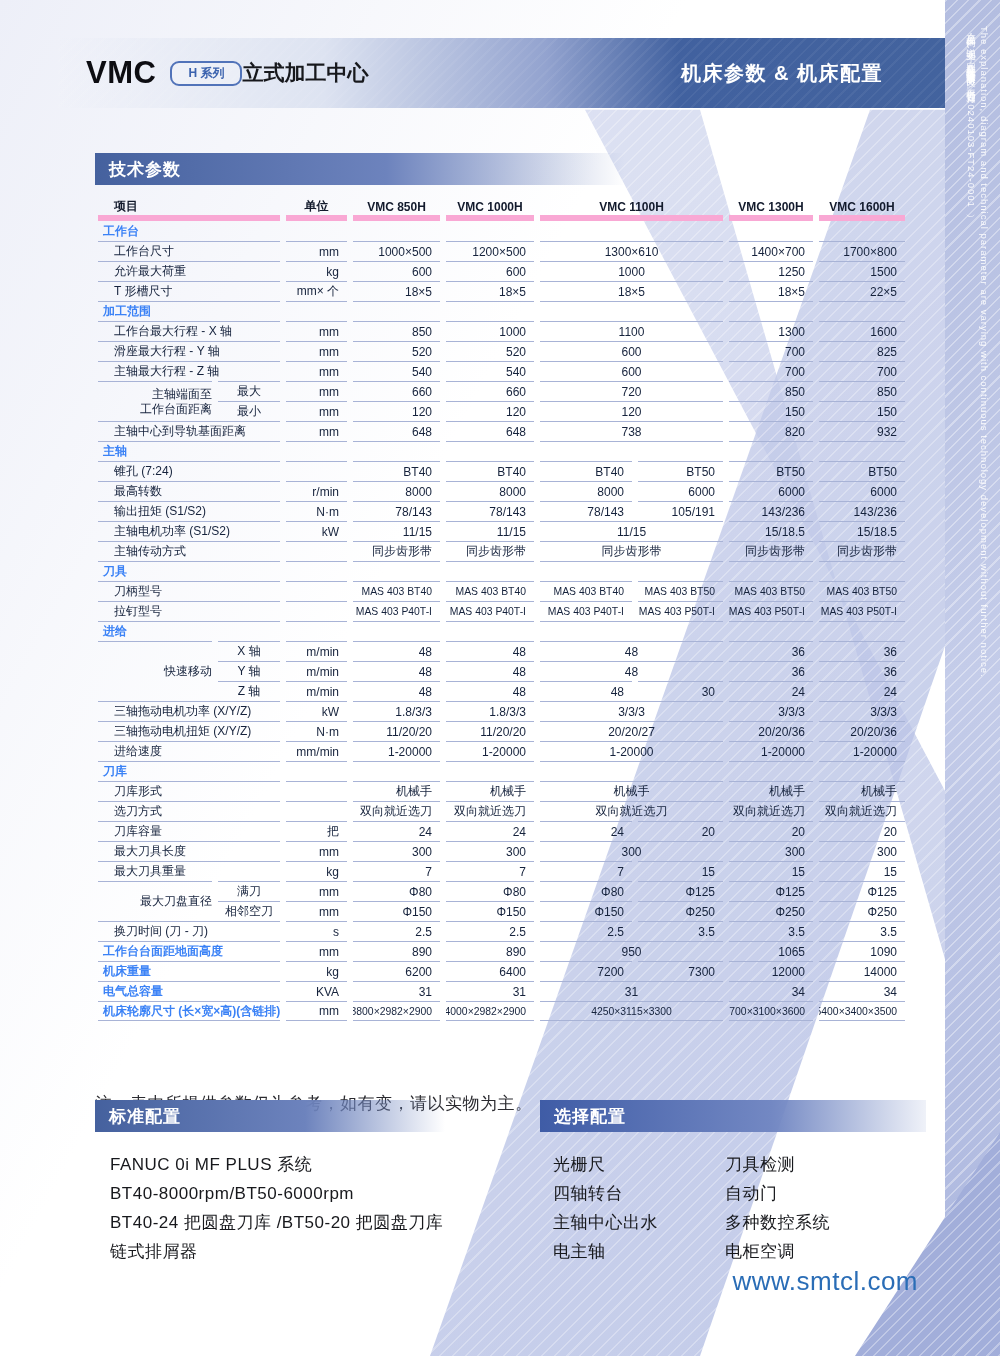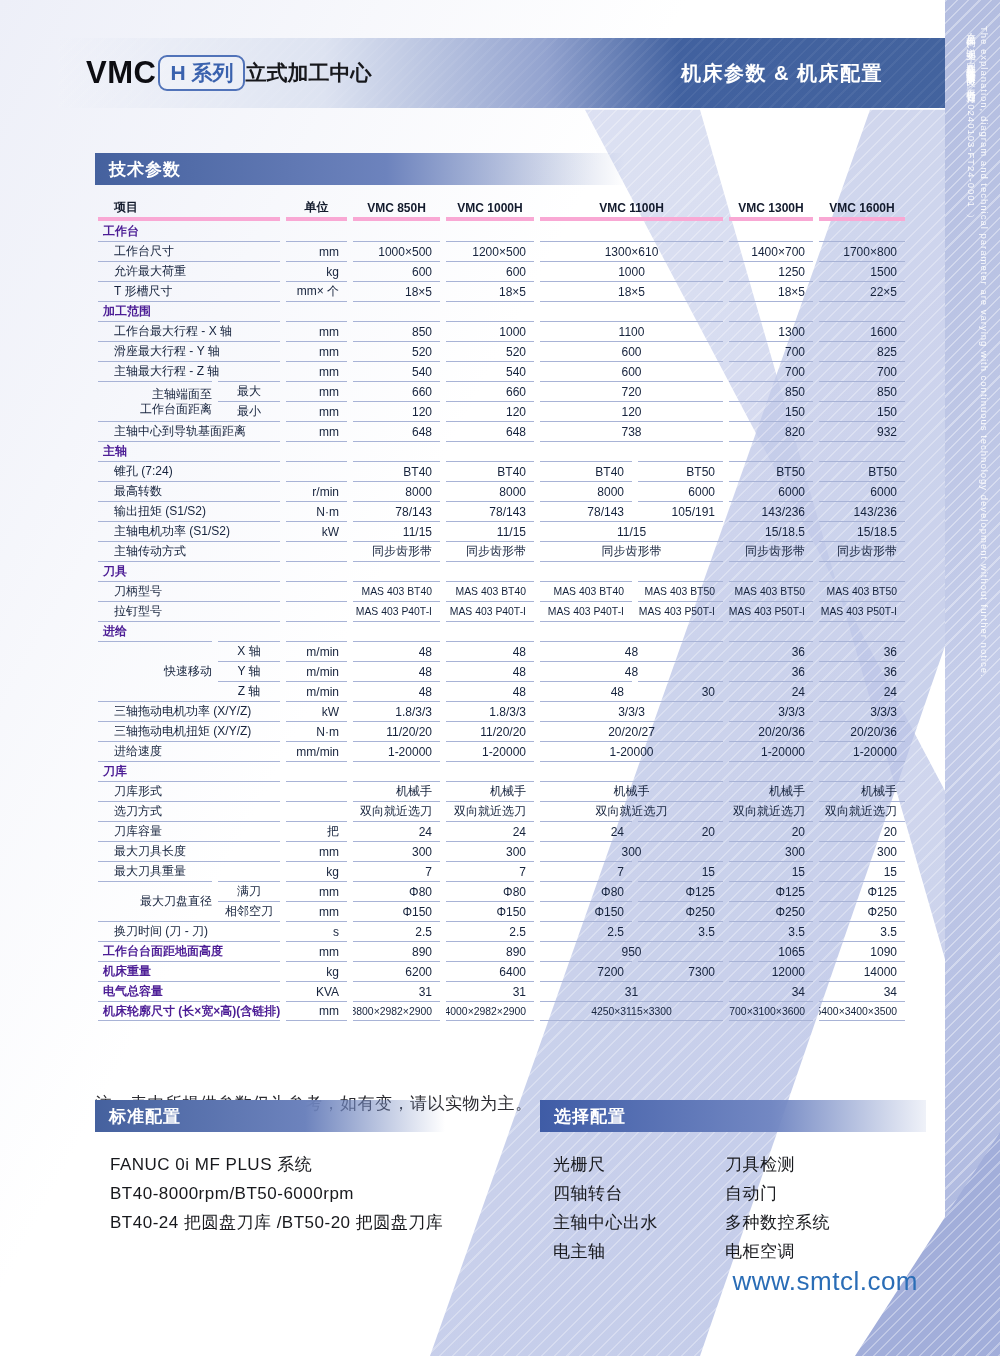--- a/index.html
+++ b/index.html
@@ -25,48 +25,48 @@
                 linear-gradient(180deg,#b3bde0,#c4cce9 50%,#abb6de)}
   #vstrip-text{position:absolute;top:26px;right:9px;height:1300px;writing-mode:vertical-rl;
      font-size:9.5px;line-height:13px;letter-spacing:1px;color:rgba(255,255,255,.92);z-index:2}
   #vstrip-text span{display:block}
   
   #band-top{position:absolute;left:58px;top:38px;width:887px;height:70px;z-index:2;
      background:repeating-linear-gradient(135deg,rgba(255,255,255,.05) 0 2px,rgba(255,255,255,0) 2px 8px),
                 linear-gradient(90deg,rgba(246,247,251,0) 0%,#dde3f1 30%,#93a3cf 55%,#41619f 70%,#43639e 100%)}
   #brand-row{position:absolute;left:28px;top:0;height:100%;display:flex;align-items:center}
   #brand{font-size:31px;font-weight:bold;color:#0d0d12;letter-spacing:.5px}
-  #series-badge{margin-left:2px;border:2px solid #5173b9;border-radius:9px;color:#3a62ae;
-     font-size:21px;font-weight:bold;padding:2px 10px;background:rgba(255,255,255,.25)}
+  #series-badge{margin-left:14px;border:2px solid #5173b9;border-radius:9px;color:#3a62ae;
+     font-size:12px;font-weight:bold;padding:2px 16px;background:rgba(255,255,255,.25)}
   #head-title{font-size:21px;font-weight:bold;color:#17181c}
   #head-right{position:absolute;right:62px;top:0;height:100%;display:flex;align-items:center;
      color:#ffffff;font-size:20px;font-weight:bold;letter-spacing:1.5px}
   
   .secbar{position:absolute;height:32px;color:#fff;font-weight:bold;font-size:17px;letter-spacing:1px;
      display:flex;align-items:center;padding-left:14px;z-index:3;box-sizing:border-box}
   #bar-tech{left:95px;top:153px;width:530px;
      background:linear-gradient(90deg,#45619e 0%,#6d83bd 55%,rgba(150,167,213,0) 100%)}
   #bar-std{left:95px;top:1100px;width:350px;
      background:linear-gradient(90deg,#45619e 0%,#6d83bd 60%,rgba(150,167,213,0) 100%)}
   #bar-opt{left:540px;top:1100px;width:386px;
      background:linear-gradient(90deg,#3f5ca6 0%,#7388c3 60%,rgba(150,167,213,.15) 100%)}
   
   #spec{position:absolute;left:95px;top:198px;width:813px;z-index:3;
      border-collapse:collapse;table-layout:fixed;color:#15223c;font-size:12px}
   #spec td{padding:0 3px;height:20px;vertical-align:middle}
   #spec tr.hd td{height:23px}
   .s{height:100%;display:flex;align-items:center;border-top:1px solid #a8b3d6;box-sizing:border-box;white-space:nowrap;overflow:hidden}
-  tr.hd .s{border-top:none;border-bottom:4px solid #f9a8d4}
+  tr.hd .s{border-top:none;border-bottom:6px solid #f9a8d4}
   tr.hd b{color:#121a2c}
   #spec tr:last-child .s{border-bottom:1px solid #a8b3d6}
   .nt{border-top:none !important}
   .r{justify-content:flex-end;padding-right:8px}
   .c{justify-content:center;text-align:center}
   .l{padding-left:16px}
-  .b{color:#4c1d95;font-weight:bold;padding-left:5px}
+  .b{color:#3b82f6;font-weight:bold;padding-left:5px}
   .gl{flex-direction:column;align-items:flex-end;justify-content:center;padding-left:16px;line-height:1.25}
   .sm{font-size:10.4px}
   .smb{font-size:12px}
   .mn{color:#2d6ab8}
   #note{position:absolute;left:95px;top:1092px;font-size:17px;color:#2b2b30;z-index:3;letter-spacing:.5px}
   
   .cfg{position:absolute;z-index:3;font-size:17px;color:#17181c}
   .cfg div{height:29px;display:flex;align-items:center;letter-spacing:.5px}
   #std-list{left:110px;top:1150px}
   #opt-col1{left:553px;top:1150px}
@@ -1113,20 +1113,21 @@
 </table>
 
 <div id="note">注：表中所提供参数仅为参考，如有变，请以实物为主。</div>
 
 <div class="secbar" id="bar-std">标准配置</div>
 <div class="secbar" id="bar-opt">选择配置</div>
 <div class="cfg" id="std-list">
     <div>FANUC 0i MF PLUS 系统</div>
     <div>BT40-8000rpm/BT50-6000rpm</div>
     <div>BT40-24 把圆盘刀库 /BT50-20 把圆盘刀库</div>
+    <div>链式排屑器</div>
   </div>
 <div class="cfg" id="opt-col1">
     <div>光栅尺</div>
     <div>四轴转台</div>
     <div>主轴中心出水</div>
     <div>电主轴</div>
   </div>
 <div class="cfg" id="opt-col2">
     <div>刀具检测</div>
     <div>自动门</div>

